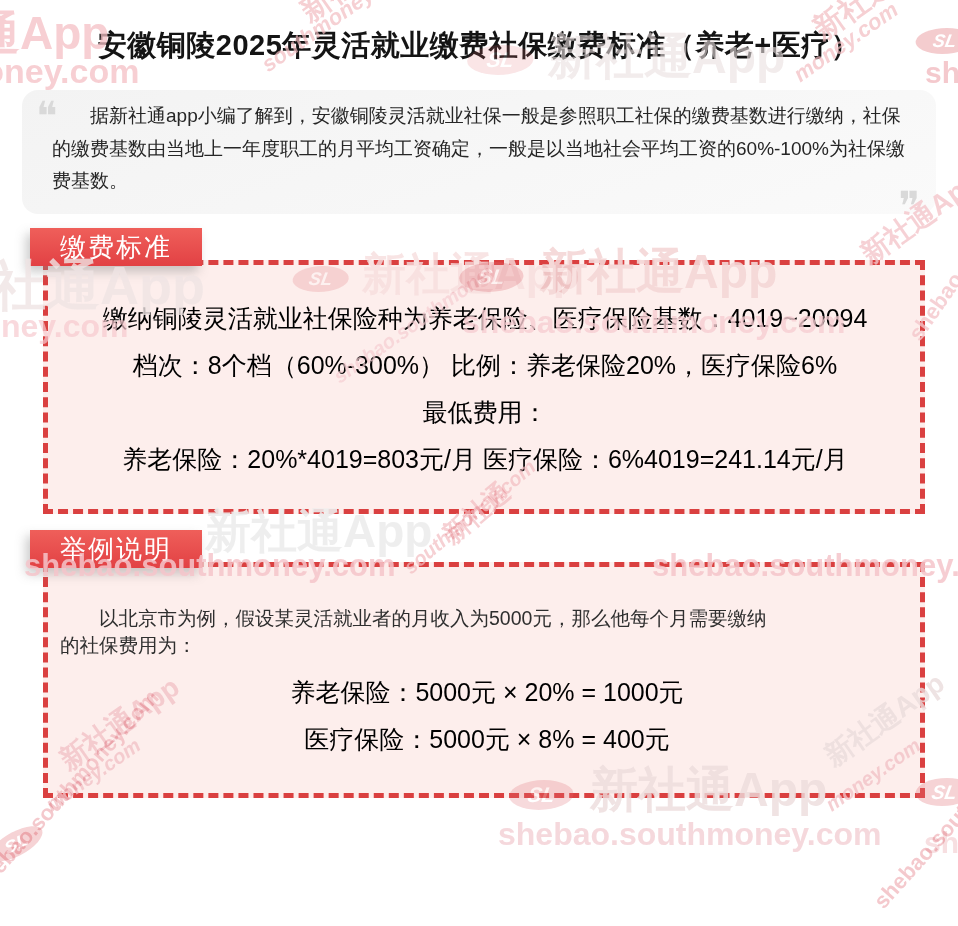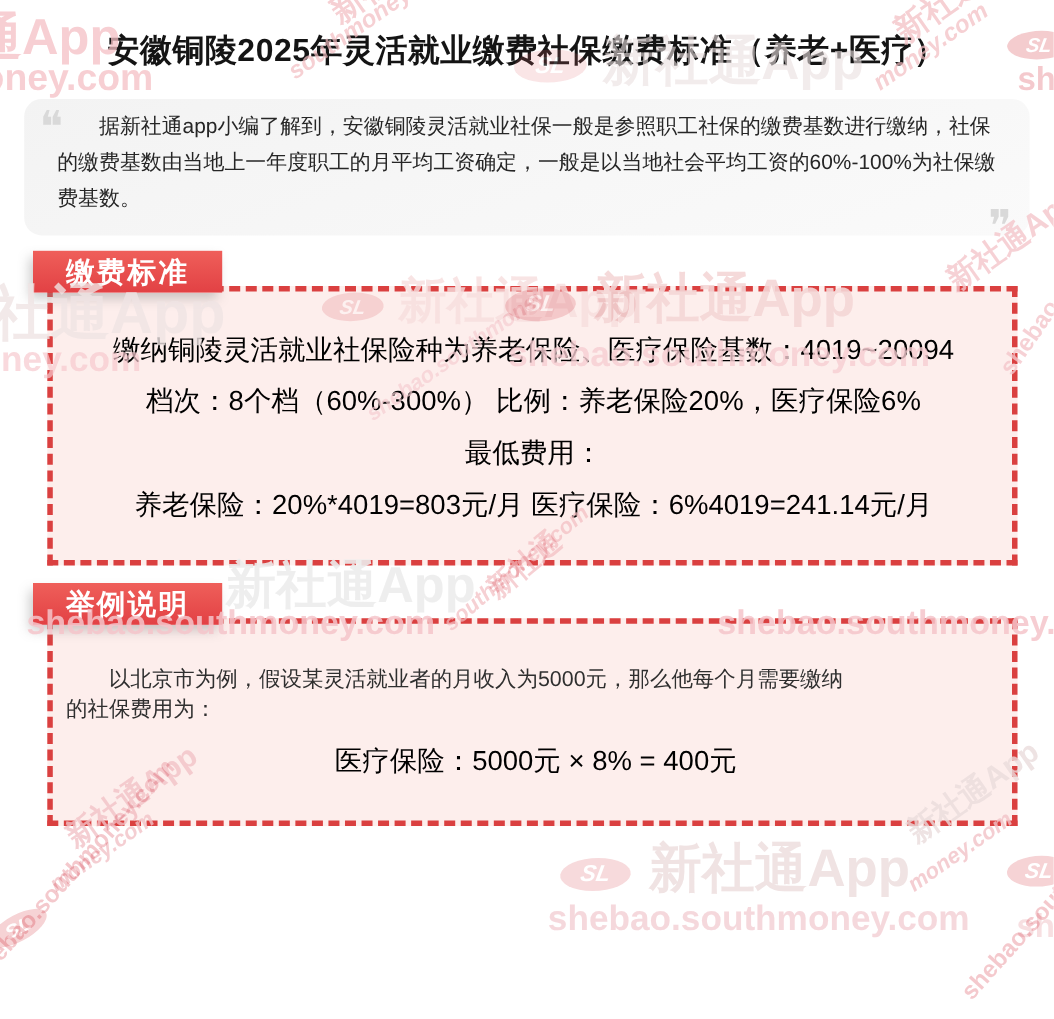--- a/index.html
+++ b/index.html
@@ -14,21 +14,21 @@
   .intro-text{margin:0;font-size:19px;line-height:1.72;color:#262626;text-indent:2em;}
   .quote{position:absolute;font-family:"DejaVu Serif",serif;font-size:40px;color:#d9d9d9;line-height:1;}
   .quote.open{left:14px;top:6px;}
   .quote.close{right:16px;bottom:-12px;}
   
   .section{position:relative;}
   .sec1{margin-top:14px;}
   .sec2{margin-top:16px;}
   .sec-label{display:inline-block;position:relative;z-index:4;margin-left:30px;
              background:linear-gradient(180deg,#ef5f5a,#e24144);color:#fff;
-             font-size:26px;font-weight:bold;line-height:38px;height:38px;padding:0 30px;
+             font-size:26px;font-weight:normal;line-height:38px;height:38px;padding:0 30px;
              letter-spacing:2px;box-shadow:-4px 6px 10px rgba(140,140,140,0.45);}
   
   .dashed-box{position:relative;z-index:1;margin:-6px 33px 0 43px;background:#fdeeec;
               border:5px dashed #da4040;}
   .box-inner1{padding:40px 30px 36px 32px;}
   .box-inner2{padding:38px 30px 40px 12px;}
   .line{margin:0 0 20px 0;font-size:25px;line-height:27px;color:#000000;text-align:center;}
   .line:last-child{margin-bottom:0;}
   .para{margin:0 0 20px 0;font-size:19.5px;line-height:27px;color:#2f2f2f;
         text-indent:2em;max-width:710px;}
@@ -70,20 +70,21 @@
     </div>
   </section>
 
   <section class="section sec2">
     <div class="sec-label">
       <span>举例说明</span>
     </div>
     <div class="dashed-box">
       <div class="box-inner2">
         <p class="para">以北京市为例，假设某灵活就业者的月收入为5000元，那么他每个月需要缴纳的社保费用为：</p>
+        <p class="line indent-line">养老保险：5000元 × 20% = 1000元</p>
         <p class="line indent-line">医疗保险：5000元 × 8% = 400元</p>
       </div>
     </div>
   </section>
 
 
   <div id="wm-layer">
       <span class="wm" style="font-size: 46px; color: rgb(245, 191, 196); left: -118px; top: 10px; opacity: 0.75;">新社通App</span>
       <span class="wm" style="font-size: 34px; color: rgb(245, 191, 196); left: -268px; top: 54px; opacity: 0.75;">shebao.southmoney.com</span>
       <span class="wm" style="font-size: 30px; color: rgb(242, 188, 193); left: 295px; top: 2px; opacity: 0.7; transform: rotate(-35deg);">新社通App</span>

